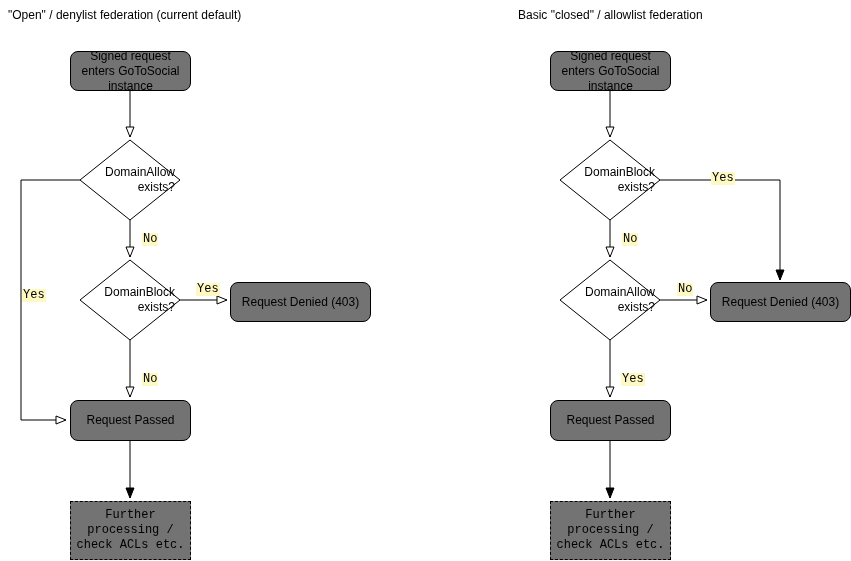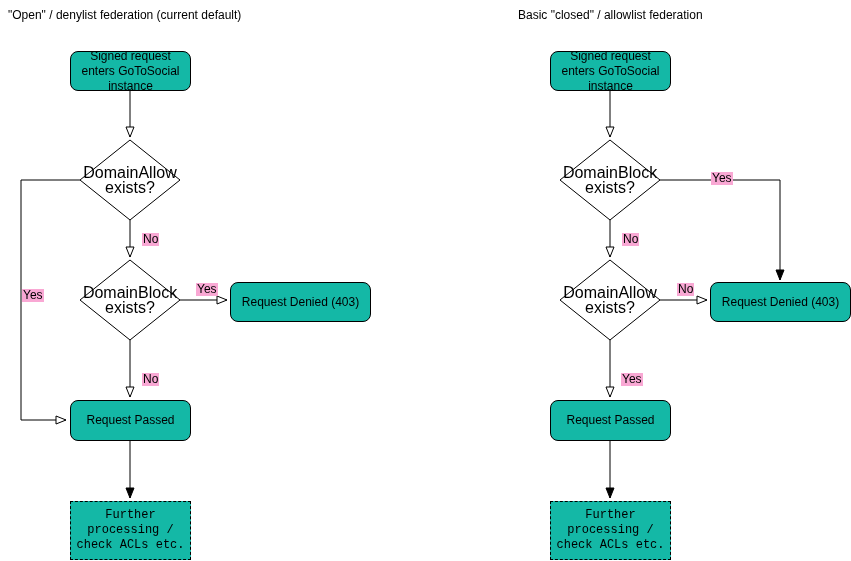--- a/index.html
+++ b/index.html
@@ -19,53 +19,54 @@
   }
   .chart-title {
     position: absolute;
     font-size: 12px;
     line-height: 14px;
     white-space: nowrap;
   }
   .node {
     position: absolute;
     box-sizing: border-box;
-    background: #14b8a6;
+    background: #737373;
     border: 1px solid #000000;
     border-radius: 8px;
     display: flex;
     align-items: center;
     justify-content: center;
     text-align: center;
     font-size: 12px;
     line-height: 15px;
     padding: 19px 3px;
   }
   .node.dashed {
     border-style: dashed;
     border-radius: 0;
     font-family: Liberation Mono, monospace;
   }
   .diamond-label {
     position: absolute;
     display: flex;
     align-items: center;
     justify-content: center;
-    text-align: center;
-    font-size: 16px;
+    text-align: right;
+    font-size: 12px;
     line-height: 15px;
     background: transparent;
   }
   .edge-label {
     position: absolute;
-    background: #f9a8d4;
+    background: #fef9c3;
     font-size: 12px;
     line-height: 13px;
     padding: 0 1px;
     white-space: nowrap;
+    font-family: Liberation Mono, monospace;
   }
 </style>
 </head>
 <body>
 
 <div id="canvas">
 
   <svg id="edge-layer" viewBox="0 0 851 561" xmlns="http://www.w3.org/2000/svg">
     <defs>
       <marker id="mOpen" markerWidth="13" markerHeight="11" refX="11" refY="5" orient="auto" markerUnits="userSpaceOnUse">

